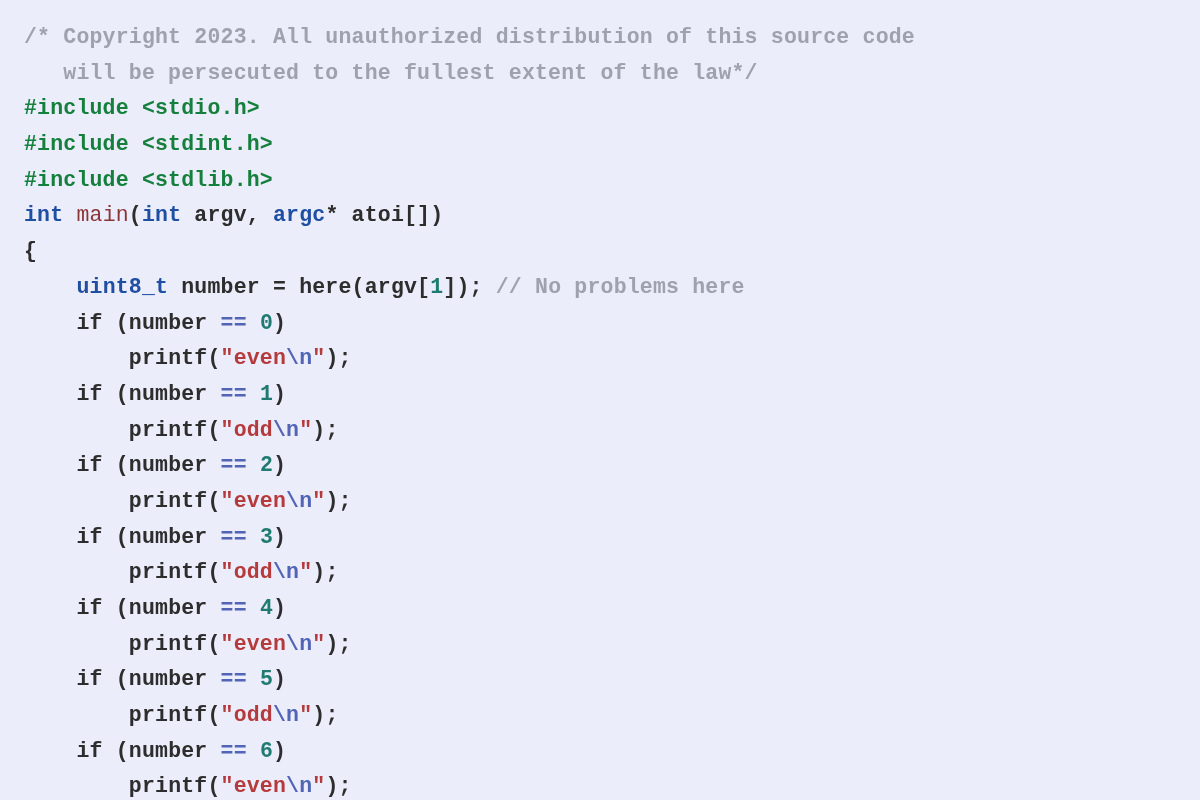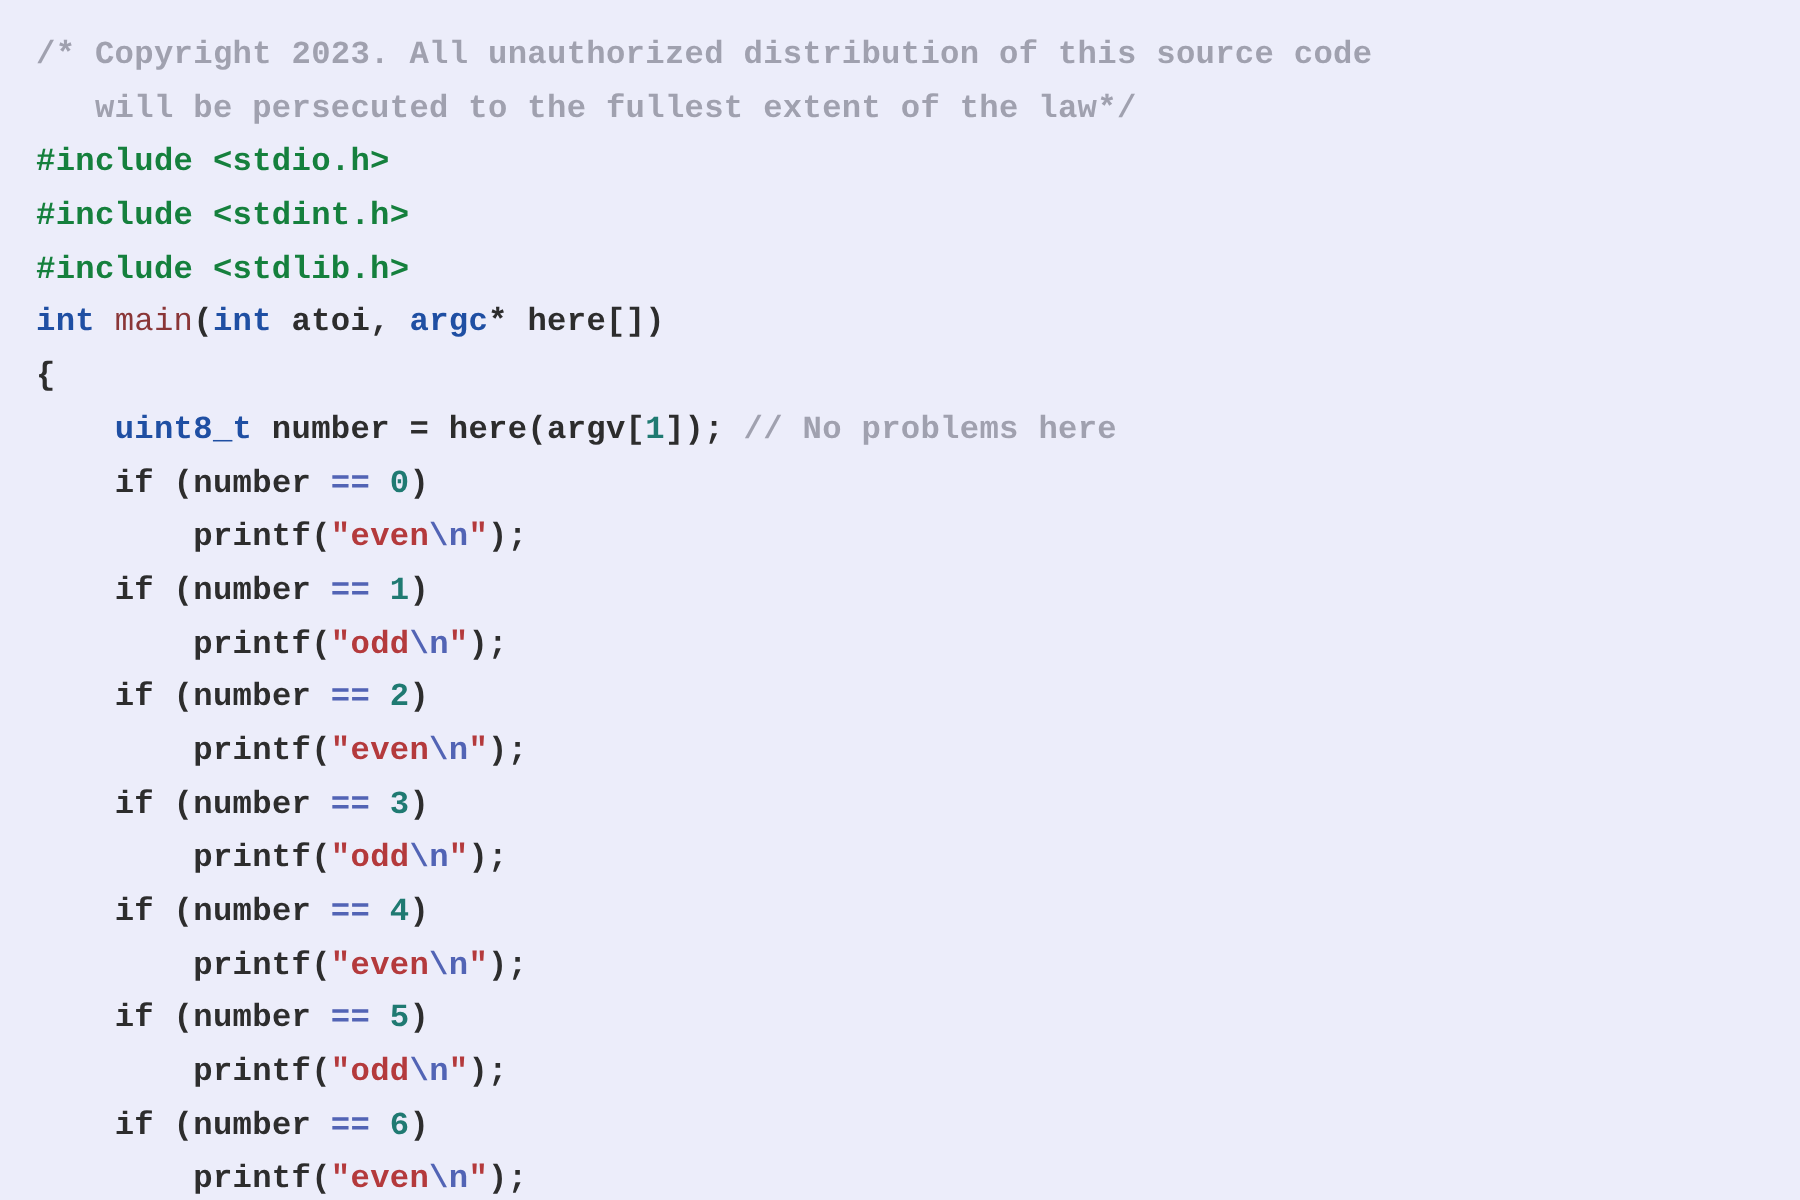--- a/index.html
+++ b/index.html
@@ -35,21 +35,21 @@
   .esc        { color: #5264b5; font-weight: 700; }
 </style>
 </head>
 <body>
 
 <pre class="code"><span class="comment">/* Copyright 2023. All unauthorized distribution of this source code</span>
 <span class="comment">   will be persecuted to the fullest extent of the law*/</span>
 <span class="preproc">#include &lt;stdio.h&gt;</span>
 <span class="preproc">#include &lt;stdint.h&gt;</span>
 <span class="preproc">#include &lt;stdlib.h&gt;</span>
-<span class="kw-type">int</span><span> </span><span class="fn-name">main</span><span class="punct">(</span><span class="kw-type">int</span><span class="ident"> atoi, </span><span class="kw-type">argc</span><span class="ident">* here[])</span>
+<span class="kw-type">int</span><span> </span><span class="fn-name">main</span><span class="punct">(</span><span class="kw-type">int</span><span class="ident"> argv, </span><span class="kw-type">argc</span><span class="ident">* atoi[])</span>
 <span class="punct">{</span>
     <span class="type-user">uint8_t</span><span class="ident"> number = here(argv[</span><span class="num">1</span><span class="ident">]); </span><span class="comment">// No problems here</span>
     <span class="kw-ctrl">if</span><span class="ident"> (number </span><span class="op">==</span><span> </span><span class="num">0</span><span class="punct">)</span>
         <span class="ident">printf</span><span class="punct">(</span><span class="str">"even</span><span class="esc">\n</span><span class="str">"</span><span class="punct">);</span>
     <span class="kw-ctrl">if</span><span class="ident"> (number </span><span class="op">==</span><span> </span><span class="num">1</span><span class="punct">)</span>
         <span class="ident">printf</span><span class="punct">(</span><span class="str">"odd</span><span class="esc">\n</span><span class="str">"</span><span class="punct">);</span>
     <span class="kw-ctrl">if</span><span class="ident"> (number </span><span class="op">==</span><span> </span><span class="num">2</span><span class="punct">)</span>
         <span class="ident">printf</span><span class="punct">(</span><span class="str">"even</span><span class="esc">\n</span><span class="str">"</span><span class="punct">);</span>
     <span class="kw-ctrl">if</span><span class="ident"> (number </span><span class="op">==</span><span> </span><span class="num">3</span><span class="punct">)</span>
         <span class="ident">printf</span><span class="punct">(</span><span class="str">"odd</span><span class="esc">\n</span><span class="str">"</span><span class="punct">);</span>

